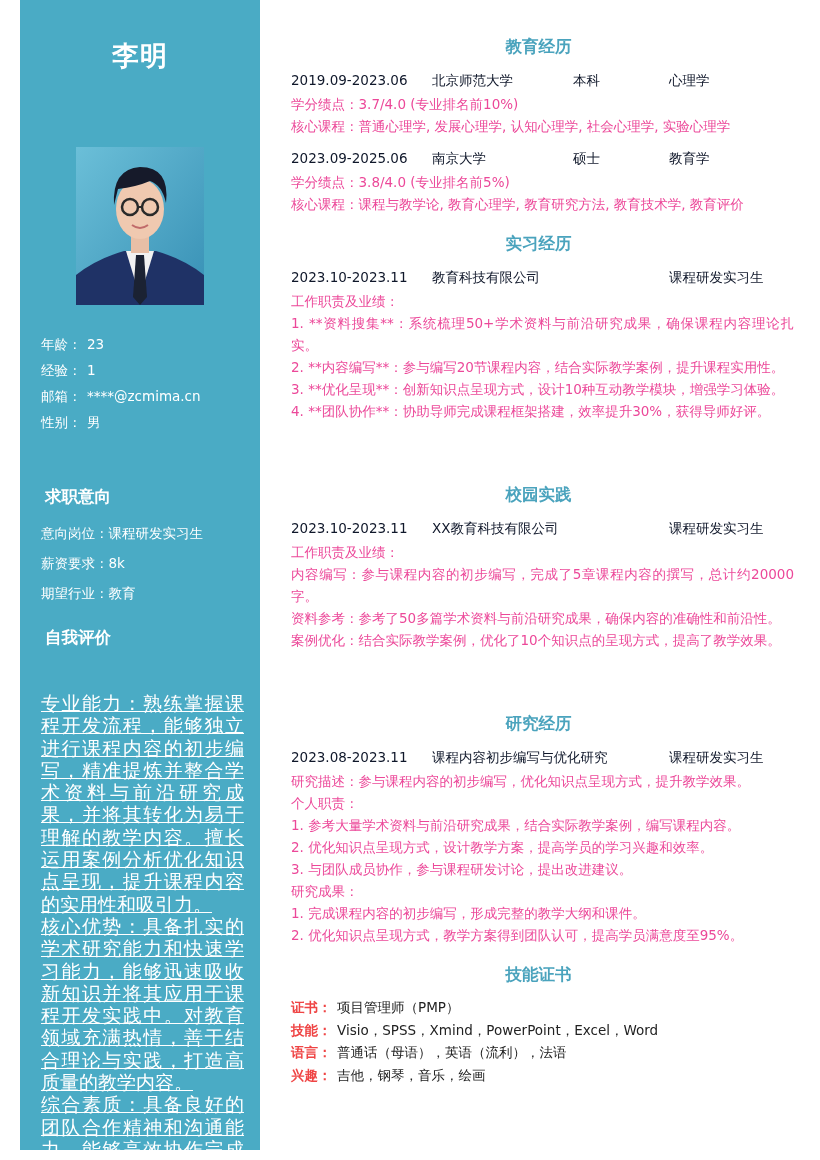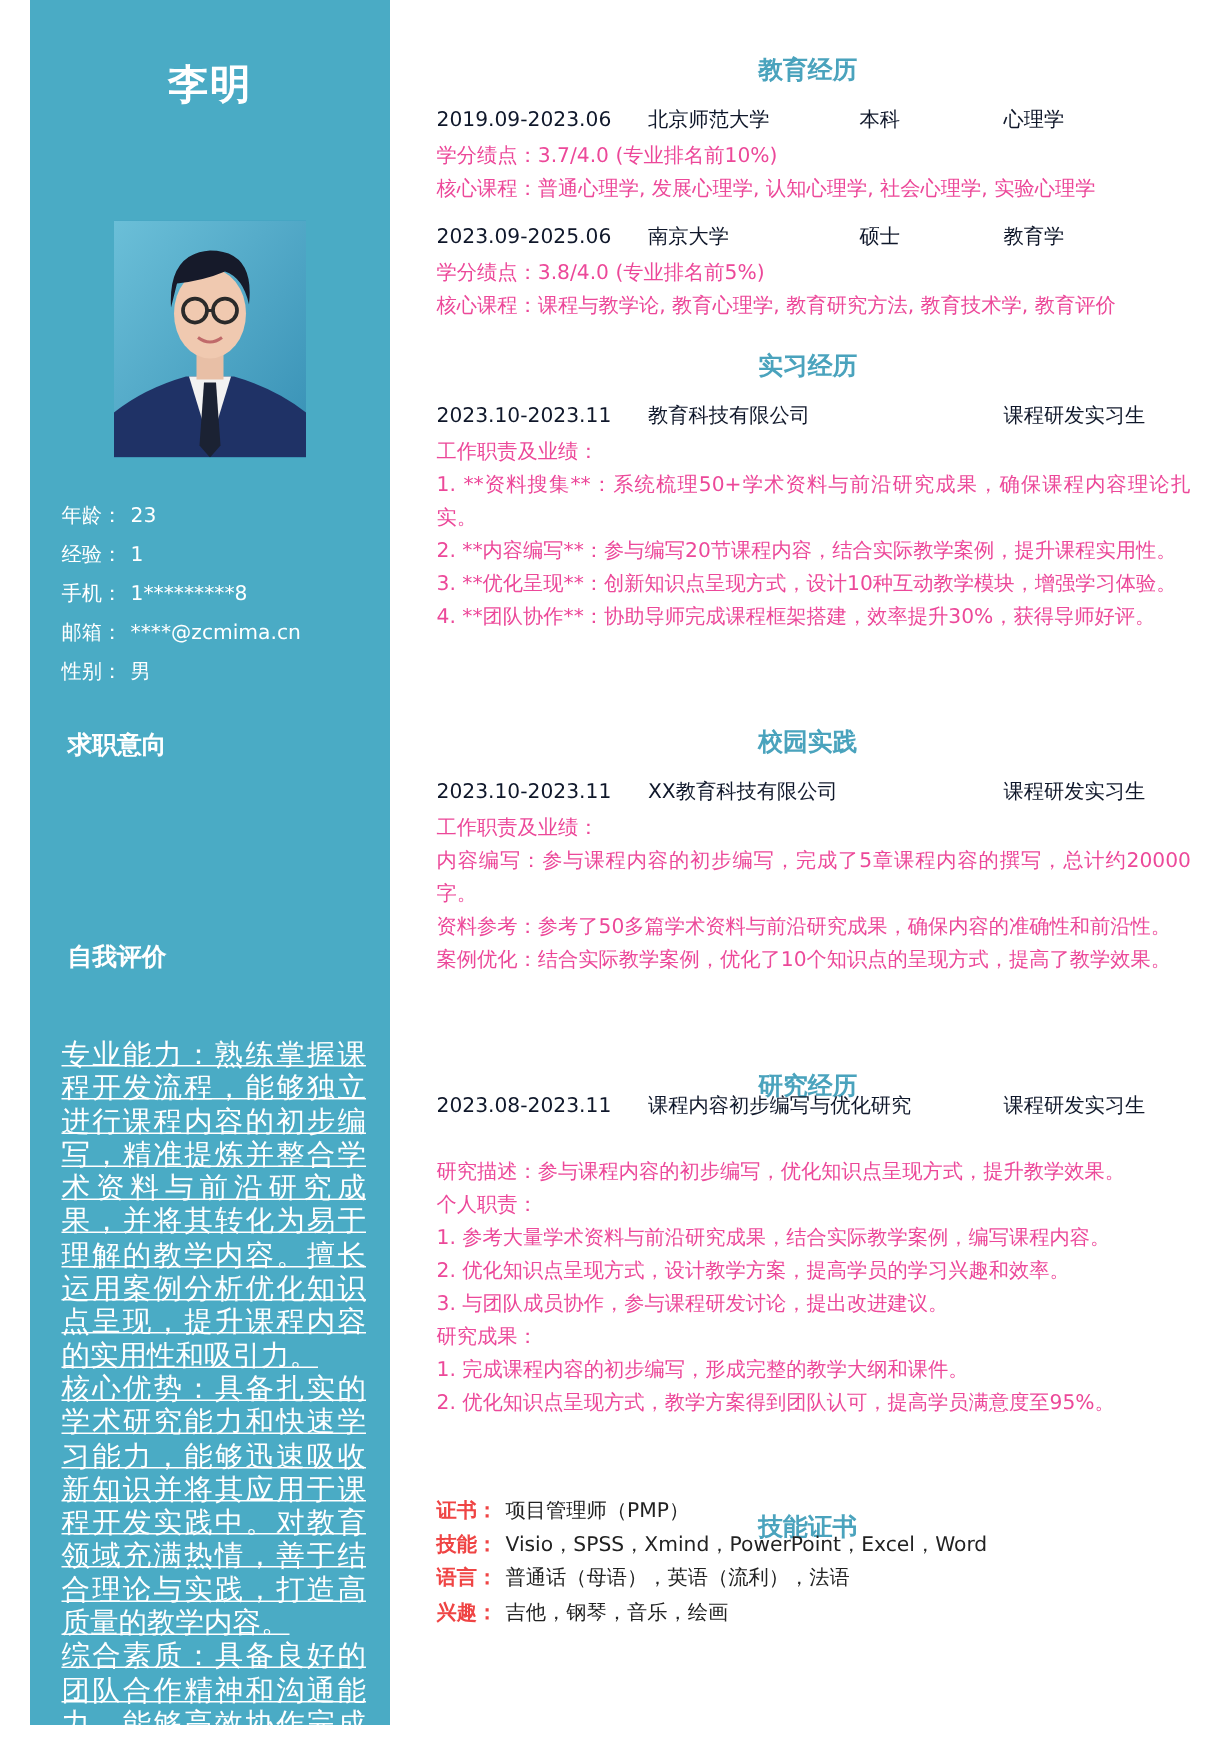--- a/index.html
+++ b/index.html
@@ -52,26 +52,30 @@
       <circle cx="54" cy="60" r="8" fill="none" stroke="#2a2a2a" stroke-width="2.5"></circle>
       <circle cx="74" cy="60" r="8" fill="none" stroke="#2a2a2a" stroke-width="2.5"></circle>
       <line x1="62" y1="60" x2="66" y2="60" stroke="#2a2a2a" stroke-width="2"></line>
       <path d="M56 78 Q64 84 72 78" fill="none" stroke="#c06a6a" stroke-width="2"></path>
     </svg>
   </div>
 
   <div class="info">
     <div class="row"><span class="lbl">年龄：</span><span>23</span></div>
     <div class="row"><span class="lbl">经验：</span><span>1</span></div>
-    <div class="row"><span class="lbl">手机：</span><span>1*********8</span></div>
     <div class="row"><span class="lbl">邮箱：</span><span>****@zcmima.cn</span></div>
     <div class="row"><span class="lbl">性别：</span><span>男</span></div>
   </div>
 
   <div class="side-h" style="top:486px;">求职意向</div>
+  <div class="intent">
+    <div class="row"><span>意向岗位：</span><span>课程研发实习生</span></div>
+    <div class="row"><span>薪资要求：</span><span>8k</span></div>
+    <div class="row"><span>期望行业：</span><span>教育</span></div>
+  </div>
 
   <div class="side-h" style="top:627px;">自我评价</div>
   <div class="eval" style="white-space:pre-line;">专业能力：熟练掌握课程开发流程，能够独立进行课程内容的初步编写，精准提炼并整合学术资料与前沿研究成果，并将其转化为易于理解的教学内容。擅长运用案例分析优化知识点呈现，提升课程内容的实用性和吸引力。
 核心优势：具备扎实的学术研究能力和快速学习能力，能够迅速吸收新知识并将其应用于课程开发实践中。对教育领域充满热情，善于结合理论与实践，打造高质量的教学内容。
 综合素质：具备良好的团队合作精神和沟通能力，能够高效协作完成课程开发任务。工作认真负责，注重细节，追求卓越，能够在压力下保持高效的工作状态。</div>
 </div>
 
 <div class="main">
 
   <div class="sec-h" style="top:36px;">
@@ -129,37 +133,37 @@
     <p>工作职责及业绩：</p>
     <p>内容编写：参与课程内容的初步编写，完成了5章课程内容的撰写，总计约20000字。</p>
     <p>资料参考：参考了50多篇学术资料与前沿研究成果，确保内容的准确性和前沿性。</p>
     <p>案例优化：结合实际教学案例，优化了10个知识点的呈现方式，提高了教学效果。</p>
   </div>
 
   <div class="sec-h" style="top:713px;">
     <span class="t">研究经历</span>
       <span class="line"></span>
   </div>
-  <div class="meta" style="top:727px;">
+  <div class="meta" style="top:747px;">
     <span style="left:0">2023.08-2023.11</span>
     <span style="left:141px">课程内容初步编写与优化研究</span>
     <span style="left:378px">课程研发实习生</span>
   </div>
   <div class="txt" style="top:770px;">
     <p>研究描述：参与课程内容的初步编写，优化知识点呈现方式，提升教学效果。</p>
     <p>个人职责：</p>
     <p>1. 参考大量学术资料与前沿研究成果，结合实际教学案例，编写课程内容。</p>
     <p>2. 优化知识点呈现方式，设计教学方案，提高学员的学习兴趣和效率。</p>
     <p>3. 与团队成员协作，参与课程研发讨论，提出改进建议。</p>
     <p>研究成果：</p>
     <p>1. 完成课程内容的初步编写，形成完整的教学大纲和课件。</p>
     <p>2. 优化知识点呈现方式，教学方案得到团队认可，提高学员满意度至95%。</p>
   </div>
 
-  <div class="sec-h" style="top:1007px;">
+  <div class="sec-h" style="top:964px;">
     <span class="t">技能证书</span>
       <span class="line"></span>
   </div>
   <div class="skills">
     <div class="row"><span class="k">证书：</span><span>项目管理师（PMP）</span></div>
     <div class="row"><span class="k">技能：</span><span>Visio，SPSS，Xmind，PowerPoint，Excel，Word</span></div>
     <div class="row"><span class="k">语言：</span><span>普通话（母语），英语（流利），法语</span></div>
     <div class="row"><span class="k">兴趣：</span><span>吉他，钢琴，音乐，绘画</span></div>
   </div>
 </div>

